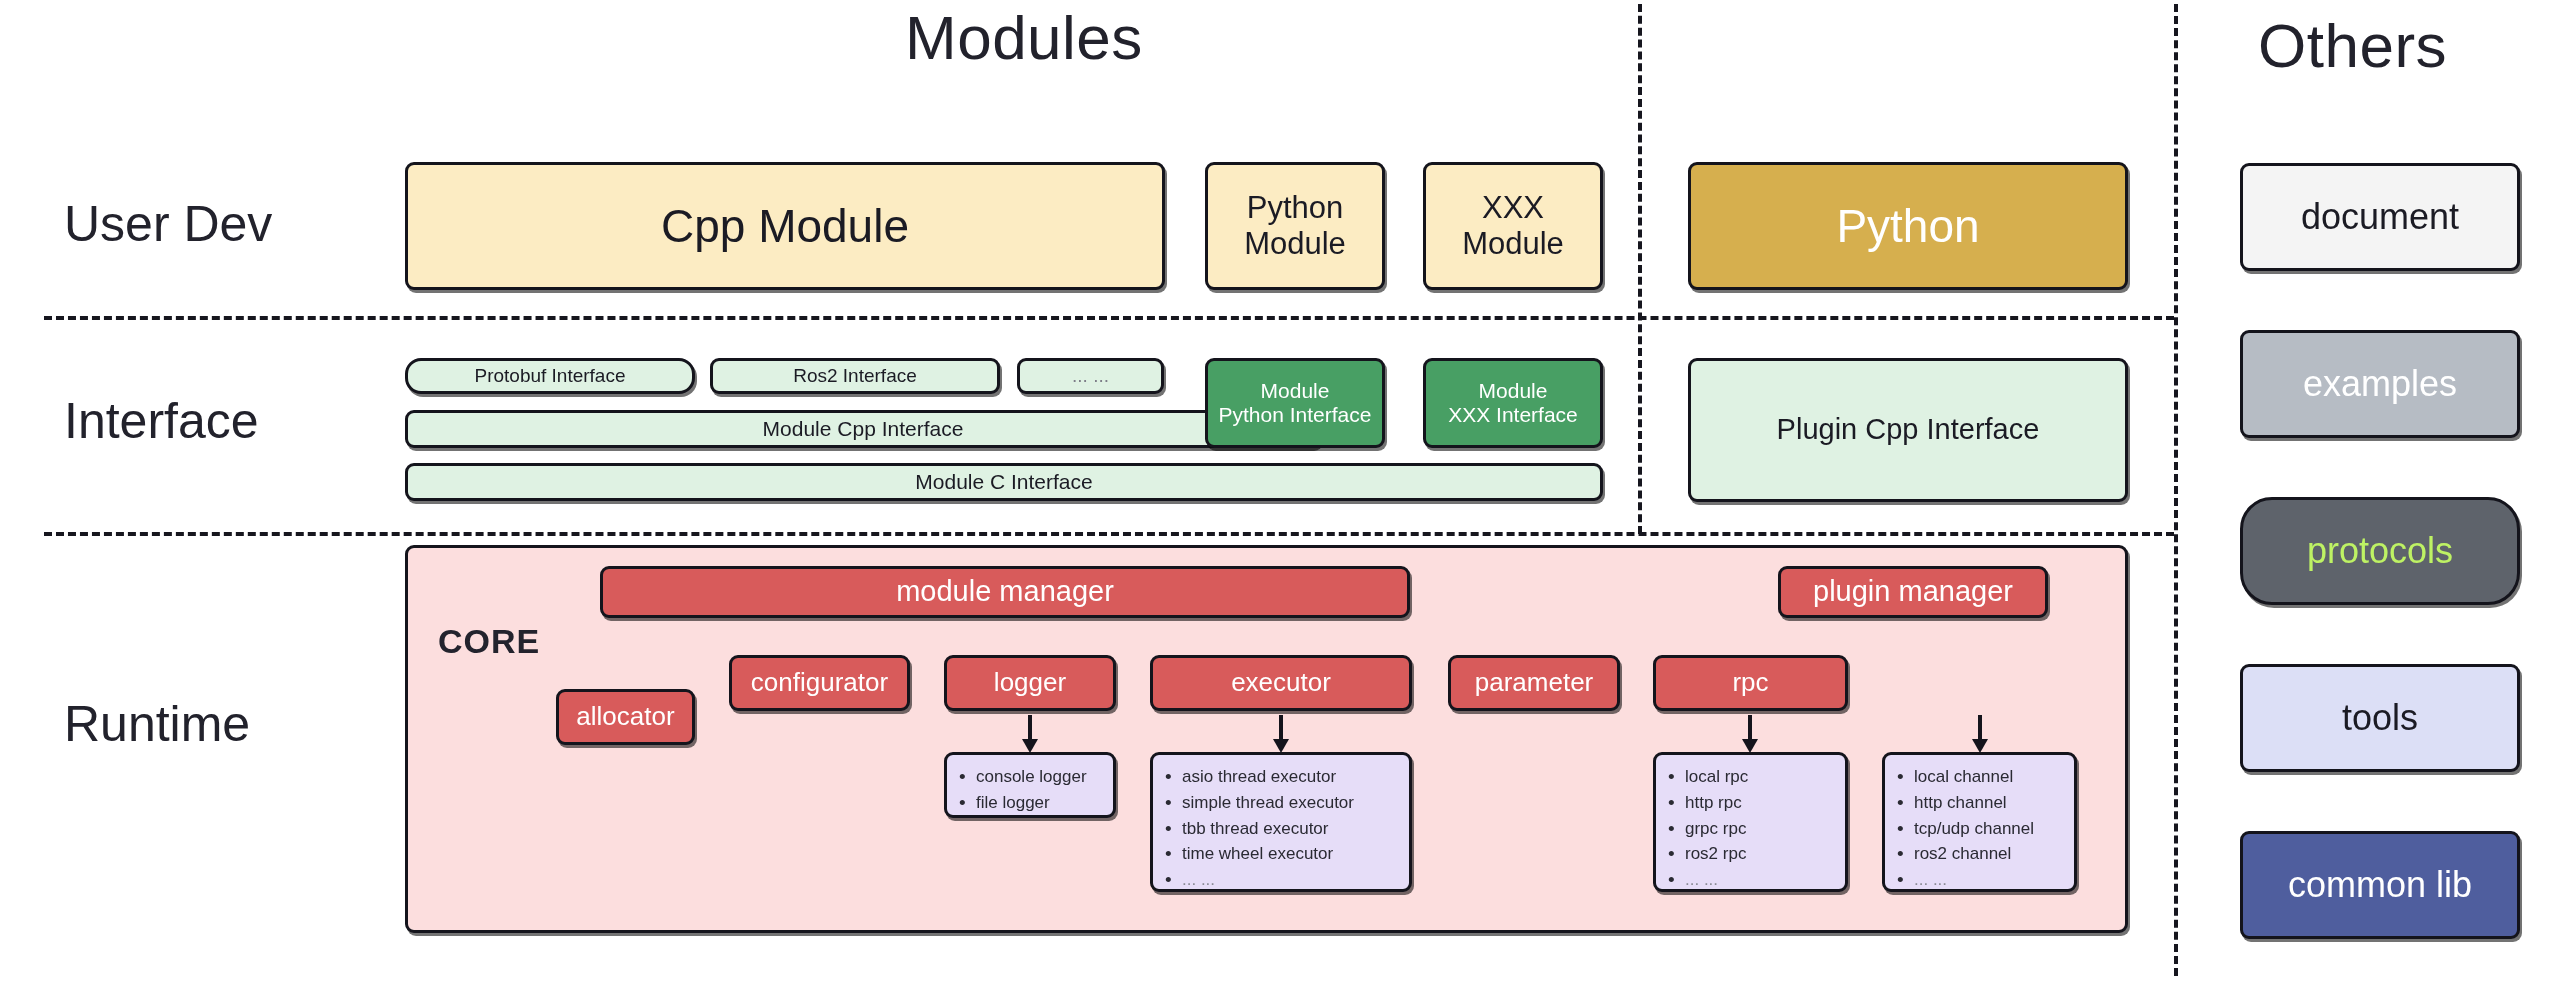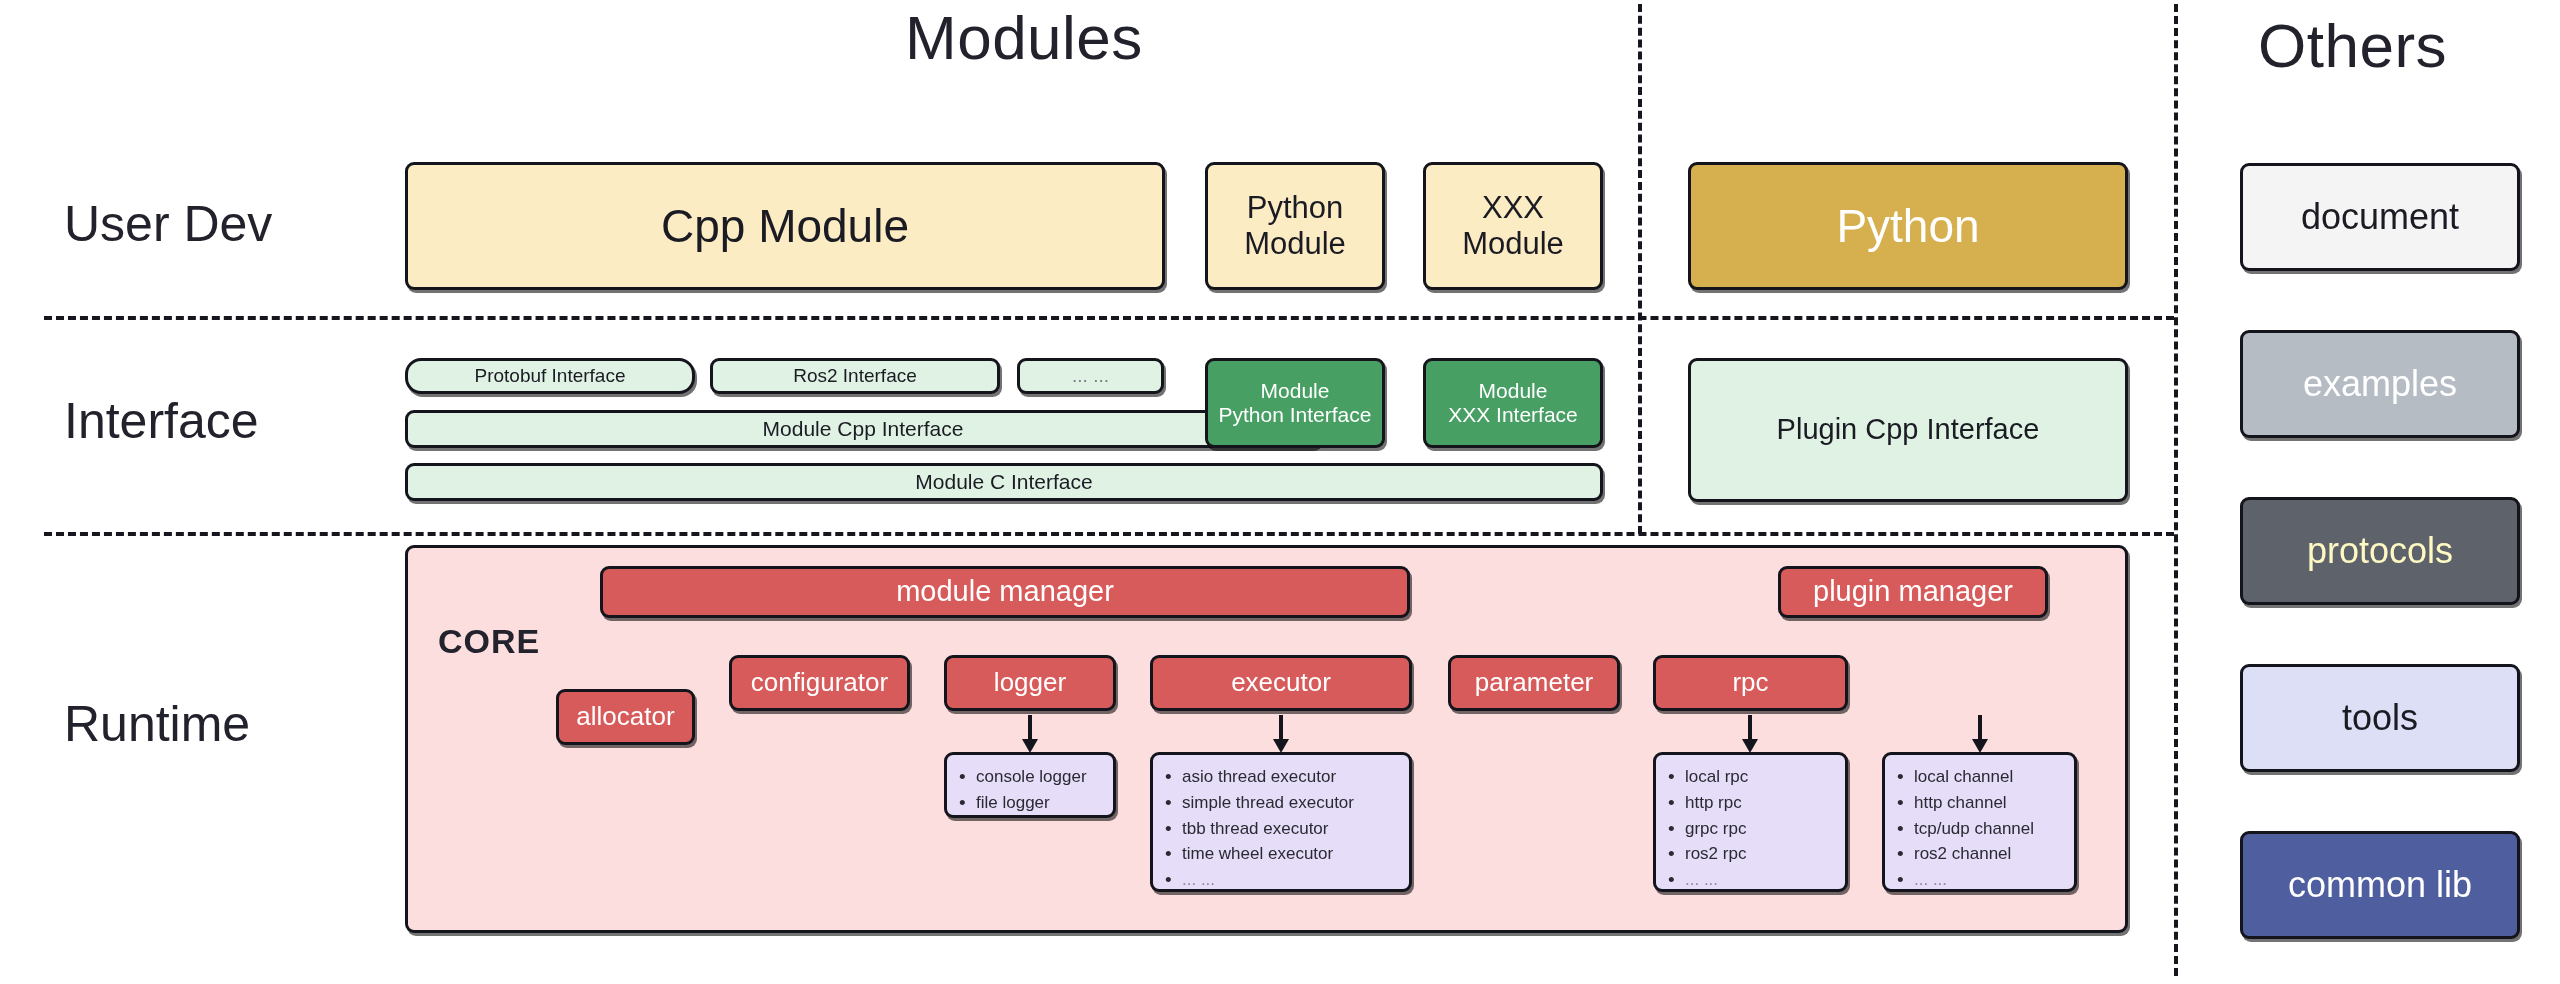--- a/index.html
+++ b/index.html
@@ -101,21 +101,21 @@
     left: 2px;
     top: -1px;
     font-size: 19px;
     color: #2a2a33;
   }
   .arrow { position: absolute; }
 
   
   .o-doc      { background: #f4f4f4; color: #1b1b24; }
   .o-examples { background: #b6bcc4; color: #ffffff; }
-  .o-proto    { background: #5e636b; color: #fef9c3; }
+  .o-proto    { background: #5e636b; color: #bef264; border-radius: 32px; }
   .o-tools    { background: #dcdff6; color: #1b1b24; }
   .o-common   { background: #4f5e9e; color: #ffffff; }
 </style>
 </head>
 <body>
 
 <div id="stage">
 
   <div class="colhead" style="left:905px;  top:2px;">Modules</div>
   <div class="colhead" style="left:2258px; top:10px;">Others</div>

